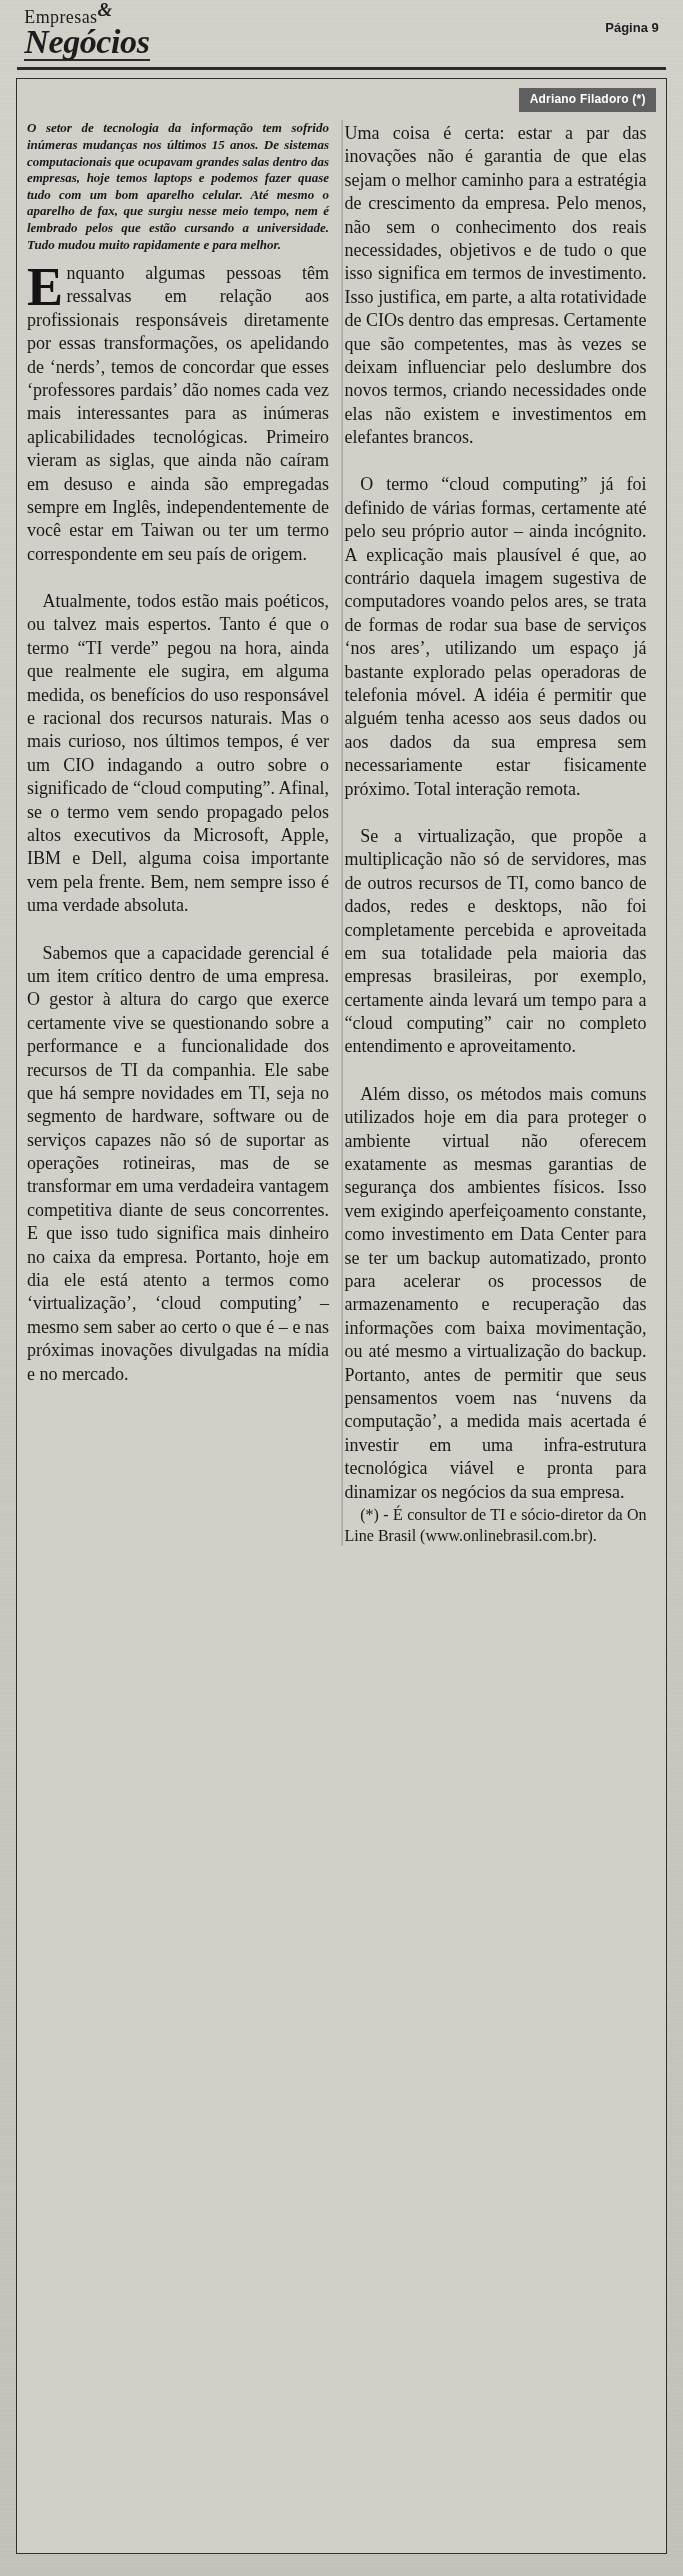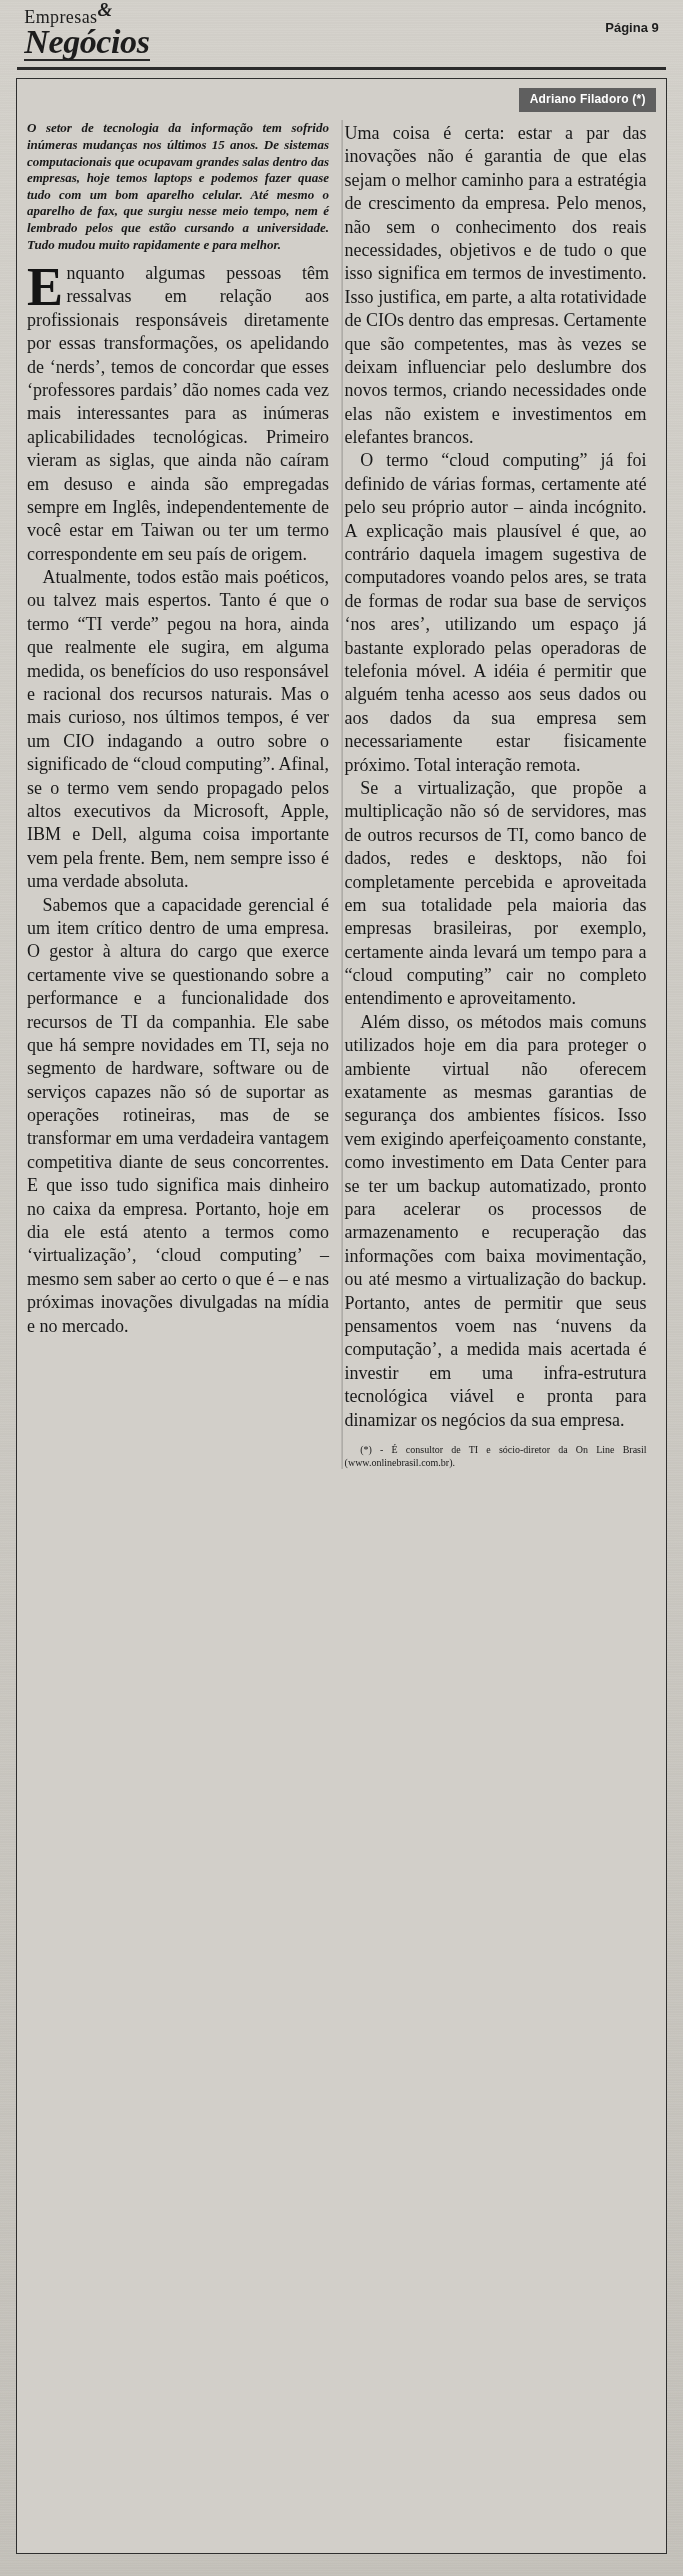--- a/index.html
+++ b/index.html
@@ -136,21 +136,21 @@
   }
 
   p {
     margin: 0;
     font-size: 18px;
     line-height: 1.30;
     text-align: justify;
     color: #191919;
     hyphens: auto;
   }
-  p + p { text-indent: 15.6px; }
+  p + p { text-indent: 15.6px; margin-top: 24px; }
 
   .lede p {
     font-style: italic;
     font-weight: 700;
     font-size: 13px;
     line-height: 1.28;
     text-align: justify;
   }
   .lede { margin-bottom: 8.7px; }
 
@@ -161,22 +161,22 @@
     float: left;
     font-family: "Liberation Serif", serif;
     font-size: 54px;
     line-height: 0.80;
     font-weight: 700;
     padding: 3.5px 3.5px 0 0;
     color: #141414;
   }
 
   .footnote {
-    margin-top: 11px;
-    font-size: 10px;
+    margin-top: 1px;
+    font-size: 16px;
     line-height: 1.30;
     text-align: justify;
     text-indent: 15.6px;
     color: #191919;
   }
 
   .spacer-top { height: 1.7px; }
 </style>
 </head>
 <body>

